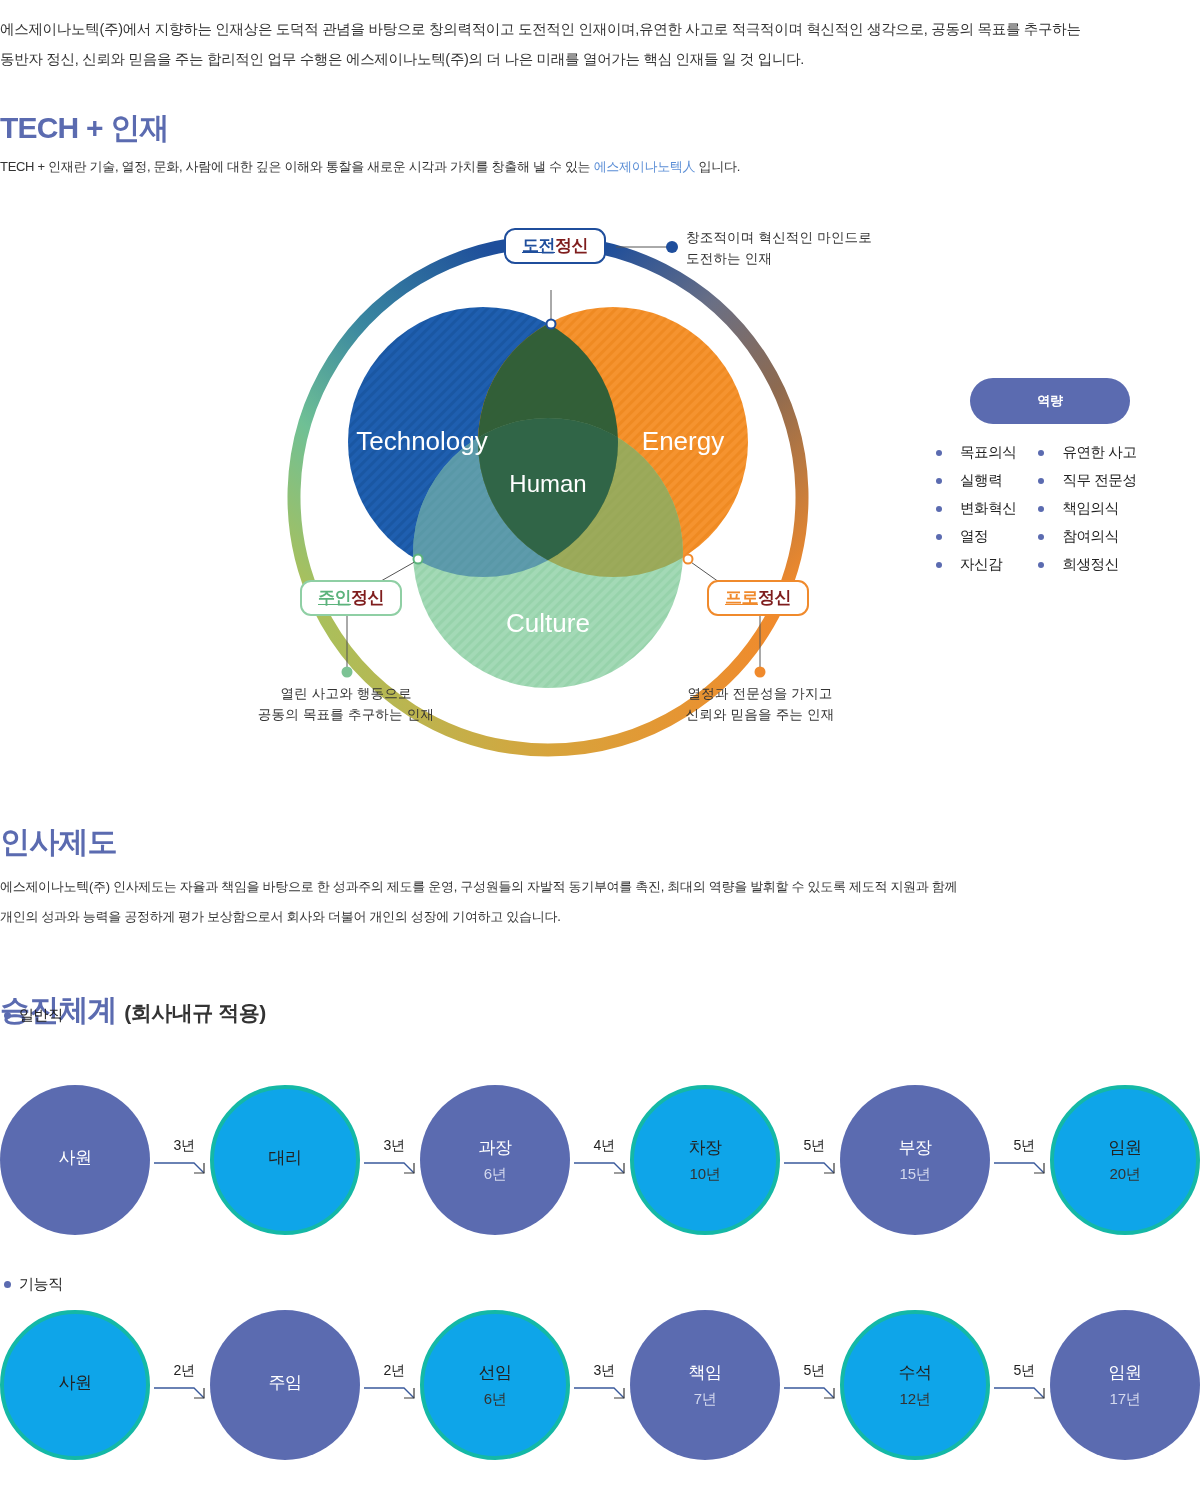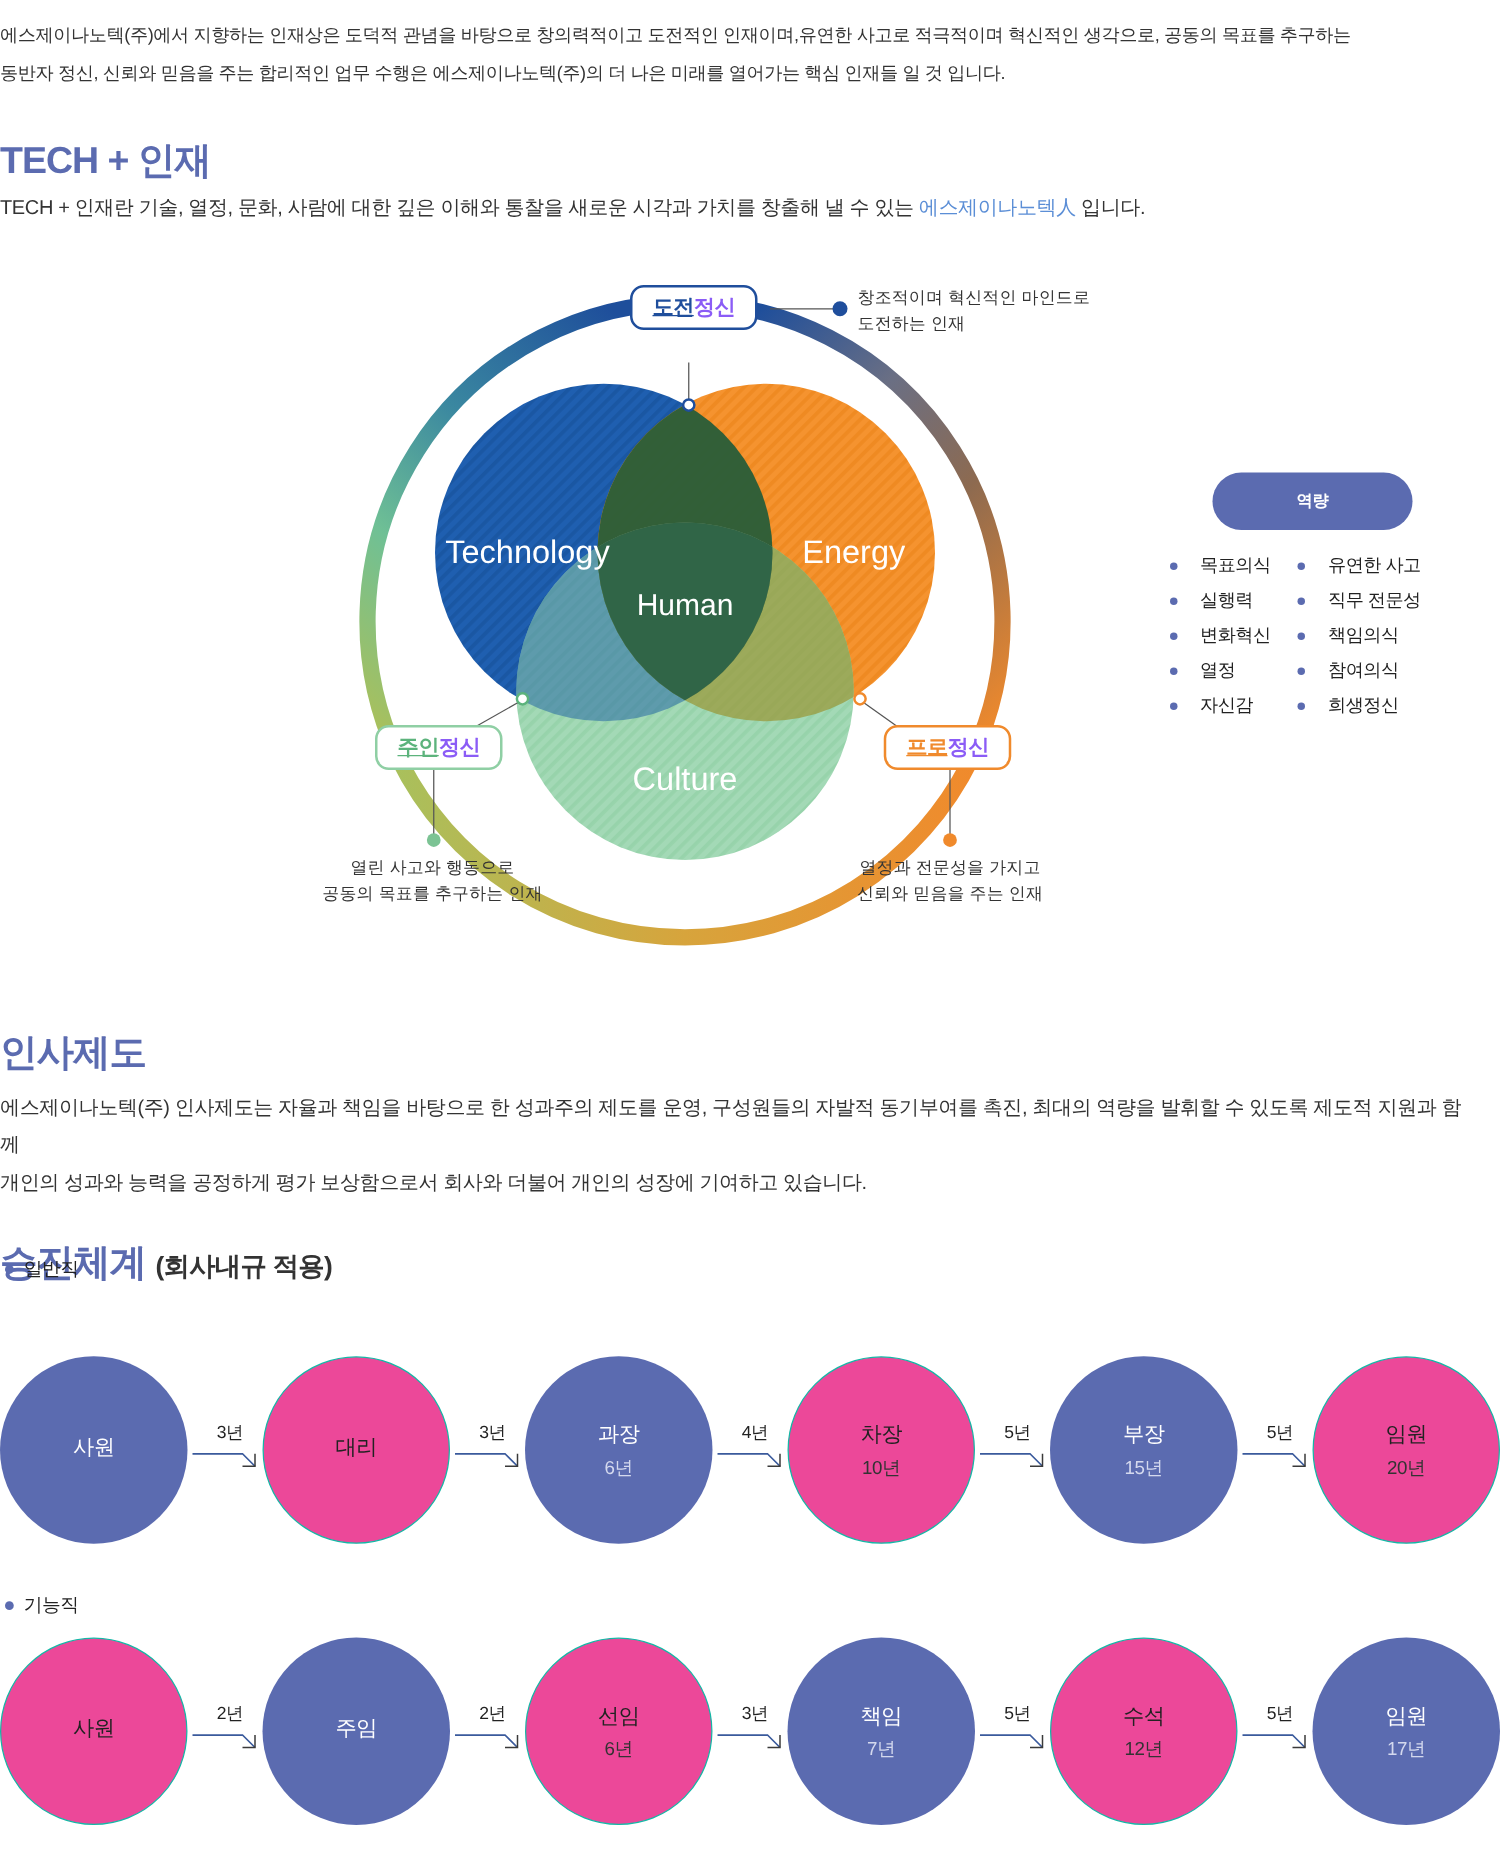--- a/index.html
+++ b/index.html
@@ -26,21 +26,21 @@
     position: absolute;
     font-size: 30px; font-weight: 700; letter-spacing: -0.8px;
     color: #5b6bb0;
     white-space: nowrap;
   }
   .h-main .sub {
     font-size: 21px; font-weight: 700; color: #333333; letter-spacing: -0.5px;
   }
   .lead {
     position: absolute; left: 0; width: 1180px;
-    font-size: 16px; line-height: 30px; color: #333333; letter-spacing: -0.3px;
+    font-size: 13px; line-height: 30px; color: #333333; letter-spacing: -0.3px;
   }
   .lead .hl { color: #5b8ed6; }
 
   
   .venn-wrap { position: absolute; left: 0; top: 200px; width: 1200px; height: 560px; }
   .venn-svg { position: absolute; left: 0; top: 0; }
 
   
   .cbox {
     position: absolute;
@@ -48,21 +48,21 @@
     border: 2.2px solid #1f4e9c;
     border-radius: 11px;
     font-size: 17px; font-weight: 700; letter-spacing: -0.5px;
     padding: 7px 16px 8px;
     white-space: nowrap;
     line-height: 1;
     text-align: center;
     z-index: 6;
   }
   .cbox .k { color: #1f4e9c; text-decoration: underline; }
-  .cbox .d { color: #8b5cf6; }
+  .cbox .d { color: #7f1d1d; }
   .cbox.green { border-color: #8fcfa4; }
   .cbox.green .k { color: #5cb37c; }
   .cbox.orange { border-color: #f08a2c; }
   .cbox.orange .k { color: #f08a2c; }
 
   .note {
     position: absolute;
     font-size: 13.5px; line-height: 21px; color: #333333;
     letter-spacing: 0.2px;
     white-space: pre-line;
@@ -93,21 +93,21 @@
   .track { position: absolute; left: 0; width: 1200px; height: 150px; }
   .node {
     position: absolute; top: 0;
     width: 150px; height: 150px; border-radius: 50%;
     display: flex; flex-direction: column; align-items: center; justify-content: center;
     gap: 6px;
   }
   .node.fill { background: #5b6bb0; }
   .node.fill .nm { color: #ffffff; }
   .node.fill .yr { color: #d4d9ee; }
-  .node.out { background: #ec4899; border: 1px solid #14b8a6; }
+  .node.out { background: #0ea5e9; border: 4px solid #14b8a6; }
   .node.out .nm { color: #222222; }
   .node.out .yr { color: #333333; }
   .nm { font-size: 17px; letter-spacing: -0.4px; }
   .yr { font-size: 15px; letter-spacing: -0.3px; }
 
   .conn { position: absolute; top: 52px; width: 64px; height: 42px; }
   .conn .lbl {
     position: absolute; left: 6px; top: 0; width: 52px; text-align: center;
     font-size: 14px; color: #222222; letter-spacing: -0.3px;
   }

